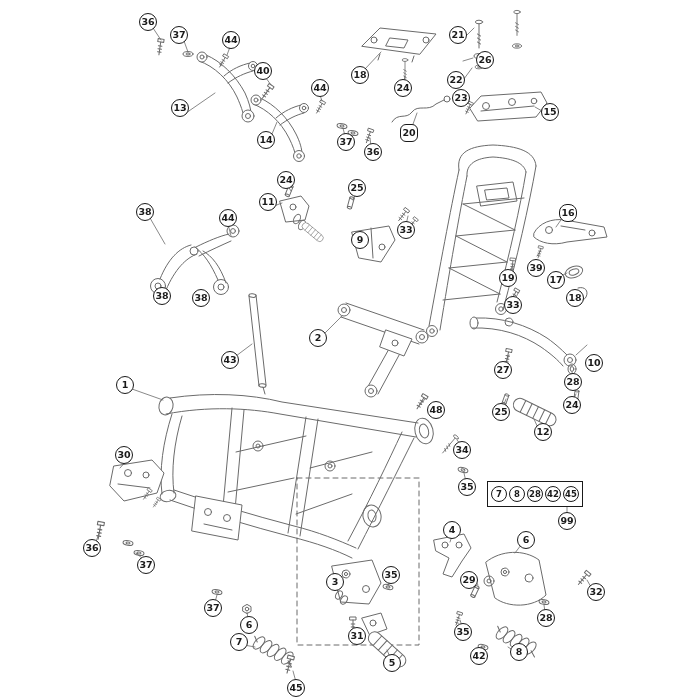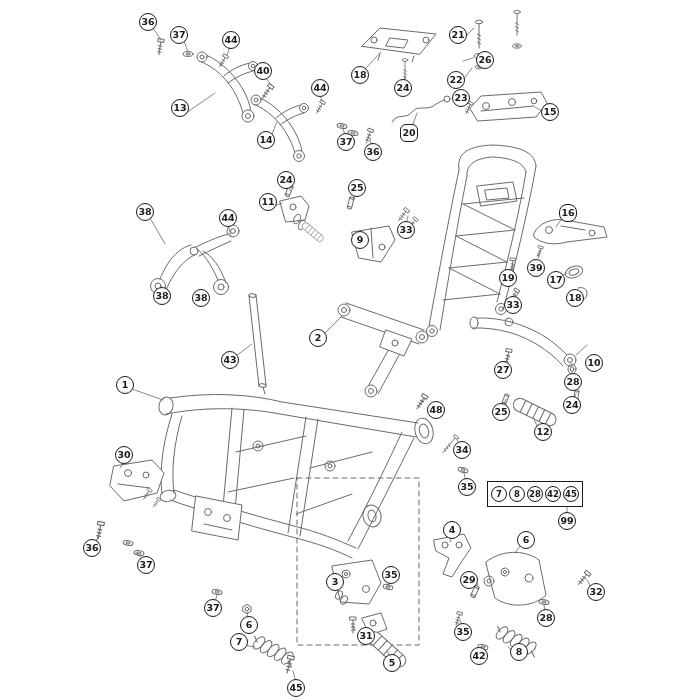--- a/index.html
+++ b/index.html
@@ -463,21 +463,21 @@
       <div class="callout" style="left: 146px; top: 565px;">37</div>
       <div class="callout" style="left: 452px; top: 530px;">4</div>
       <div class="callout" style="left: 526px; top: 540px;">6</div>
       <div class="callout" style="left: 469px; top: 580px;">29</div>
       <div class="callout" style="left: 596px; top: 592px;">32</div>
       <div class="callout" style="left: 335px; top: 582px;">3</div>
       <div class="callout" style="left: 391px; top: 575px;">35</div>
       <div class="callout" style="left: 213px; top: 608px;">37</div>
       <div class="callout" style="left: 249px; top: 625px;">6</div>
       <div class="callout" style="left: 546px; top: 618px;">28</div>
-      <div class="callout" style="left: 357px; top: 636px; margin-left: 9px;">31</div>
+      <div class="callout" style="left: 357px; top: 636px;">31</div>
       <div class="callout" style="left: 239px; top: 642px;">7</div>
       <div class="callout" style="left: 463px; top: 632px;">35</div>
       <div class="callout" style="left: 479px; top: 656px;">42</div>
       <div class="callout" style="left: 519px; top: 652px;">8</div>
       <div class="callout" style="left: 392px; top: 663px;">5</div>
       <div class="callout" style="left: 296px; top: 688px;">45</div>
     </div>
 
   <div class="legend-box" id="legend-items">
       <span class="legend-num">7</span>

